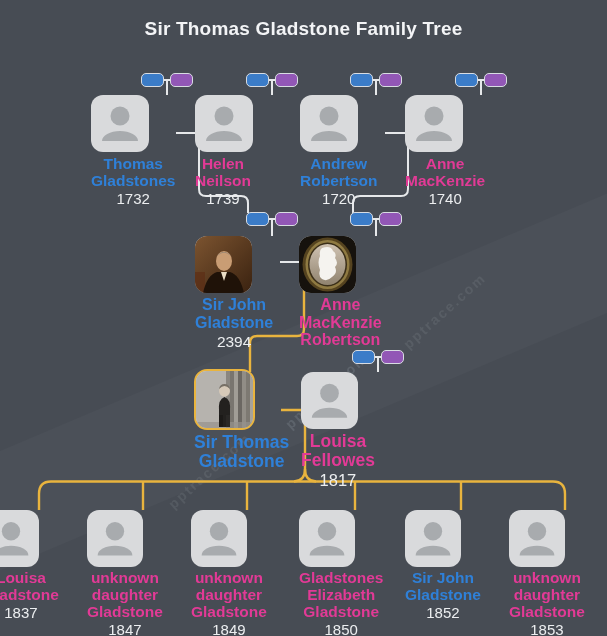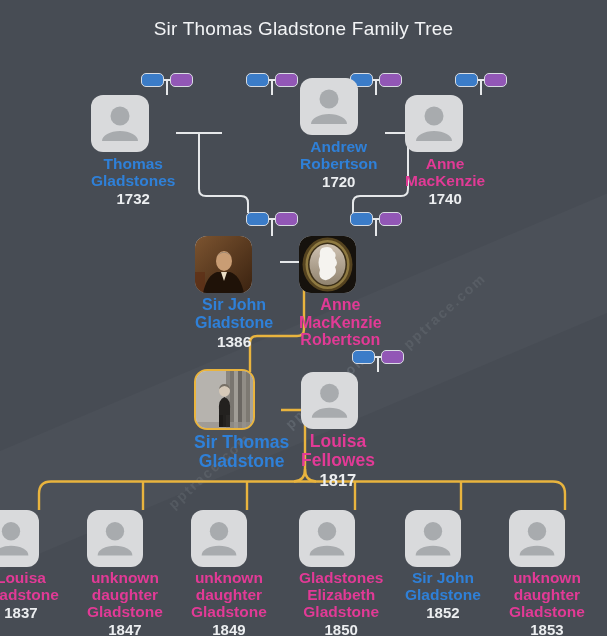--- a/index.html
+++ b/index.html
@@ -2,21 +2,21 @@
 <html style="--bg: #474c54; --male: #2f80d8; --female: #e23a96; --line: #e6e8ea; --highlight: #e9b43e; --pillblue: #3b7cc8; --pillpurple: #9257b6; --pillborder: #d8dce2; --year: #eceef0; --title: #f3f4f6; --subtitle: #8f959e; --avatarbg: #d9dadc; --avatarfg: #a8abae;"><head>
 <meta charset="utf-8">
 <style>
   html,body{margin:0;padding:0;background:#2e3136;}
   #stage{
     position:relative;width:607px;height:636px;overflow:hidden;
     background:var(--bg);
     font-family:"Liberation Sans","DejaVu Sans",sans-serif;
   }
   .titlewrap{position:absolute;left:0;top:18px;width:607px;text-align:center;z-index:5;}
-  .title{font-size:19px;font-weight:400;color:var(--title);letter-spacing:.2px;}
+  .title{font-size:19px;font-weight:700;color:var(--title);letter-spacing:.2px;}
   .subtitle{font-size:12.5px;color:var(--subtitle);margin-top:4px;}
   svg.lines{position:absolute;left:0;top:0;z-index:2;}
   svg.lines path{fill:none;}
   svg.lines path.w{stroke:var(--line);stroke-width:2;}
   svg.lines path.y{stroke:var(--highlight);stroke-width:2.4;}
   .pill{position:absolute;width:23px;height:14px;border-radius:5px;
         border:1.5px solid var(--pillborder);box-sizing:border-box;z-index:3;}
   .pill.b{background:var(--pillblue);}
   .pill.p{background:var(--pillpurple);}
   .person{position:absolute;width:112px;display:flex;flex-direction:column;align-items:flex-start;z-index:4;}
@@ -24,21 +24,21 @@
   .av58{width:58px;height:57px}
   .av57{width:57px;height:57px}
   .av56{width:56px;height:57px}
   .avatar.hl{border:2.5px solid var(--highlight);border-radius:13px;box-sizing:content-box;}
   .avatar svg{display:block;}
   .pfg{fill:var(--avatarfg);}
   .plabel{text-align:center;margin-top:3px;}
   .pname{font-weight:bold;white-space:pre-line;}
   .male{color:var(--male);}
   .female{color:var(--female);}
-  .pyear{color:var(--year);font-weight:700;margin-top:1px;}
+  .pyear{color:var(--year);font-weight:400;margin-top:1px;}
   .f1 .pname{font-size:15.5px;line-height:17px}  .f1 .pyear{font-size:15px;line-height:18px}
   .f2 .pname{font-size:16px;line-height:17.5px}  .f2 .pyear{font-size:15.5px;line-height:19px}
   .f3 .pname{font-size:17.5px;line-height:19px}  .f3 .pyear{font-size:16.5px;line-height:19px}
   .f4 .pname{font-size:15.5px;line-height:17px}  .f4 .pyear{font-size:15px;line-height:17px}
   .f4 .plabel{margin-top:2px;}
   .wm{position:absolute;z-index:1;font-weight:bold;font-size:14px;letter-spacing:2px;
       color:rgba(220,228,238,0.09);transform:rotate(-42deg);transform-origin:0 0;white-space:nowrap;}
   .wm.strong{color:rgba(220,228,238,0.13);}
   .band{position:absolute;z-index:1;left:-60px;top:320px;width:760px;height:110px;
         background:rgba(255,255,255,0.025);transform:rotate(-23deg);}
@@ -117,22 +117,35 @@
           <path class="pfg" d="M11,46 a18,10 0 0 1 36,0 Z"></path>
       </svg>
     </div>
     <div class="plabel">
       <div class="pname male">Thomas
 Gladstones</div>
       <div class="pyear">1732</div>
     </div>
   </div>
 
-
-  <div class="person f1" style="left:300px;top:78px">
+  <div class="person f1" style="left:195px;top:95px">
+    <div class="avatar av58">
+      <svg viewBox="0 0 58 57" width="58" height="57">
+        <circle class="pfg" cx="29" cy="21" r="9.5"></circle>
+          <path class="pfg" d="M11,46 a18,10 0 0 1 36,0 Z"></path>
+      </svg>
+    </div>
+    <div class="plabel">
+      <div class="pname female">Helen
+Neilson</div>
+      <div class="pyear">1739</div>
+    </div>
+  </div>
+
+  <div class="person f1" style="left:300px;top:95px">
     <div class="avatar av58">
       <svg viewBox="0 0 58 57" width="58" height="57">
         <circle class="pfg" cx="29" cy="21" r="9.5"></circle>
           <path class="pfg" d="M11,46 a18,10 0 0 1 36,0 Z"></path>
       </svg>
     </div>
     <div class="plabel">
       <div class="pname male">Andrew
 Robertson</div>
       <div class="pyear">1720</div>
@@ -166,21 +179,21 @@
         <rect x="0" y="36" width="10" height="21" fill="#5c2e16" opacity="0.7"></rect>
         <path d="M8,57 Q12,39 22,36 L35,36 Q45,39 49,57 Z" fill="#1f1208"></path>
         <polygon points="26,36 32,36 29,45" fill="#e9ddc6"></polygon>
         <ellipse cx="29" cy="25" rx="8" ry="10" fill="#c99d74"></ellipse>
         <path d="M21,21 Q29,12 37,21 Q33,16 29,16 Q25,16 21,21 Z" fill="#8d8174"></path>
       </svg>
     </div>
     <div class="plabel">
       <div class="pname male">Sir John
 Gladstone</div>
-      <div class="pyear">1386</div>
+      <div class="pyear">2394</div>
     </div>
   </div>
 
   <div class="person f2" style="left:299px;top:236px">
     <div class="avatar av57">
       <svg viewBox="0 0 57 57" width="57" height="57">
         <defs>
           <linearGradient id="cg1" x1="0" y1="0" x2="0" y2="1">
             <stop offset="0" stop-color="#cfc2b2"></stop>
               <stop offset="1" stop-color="#90836f"></stop>

